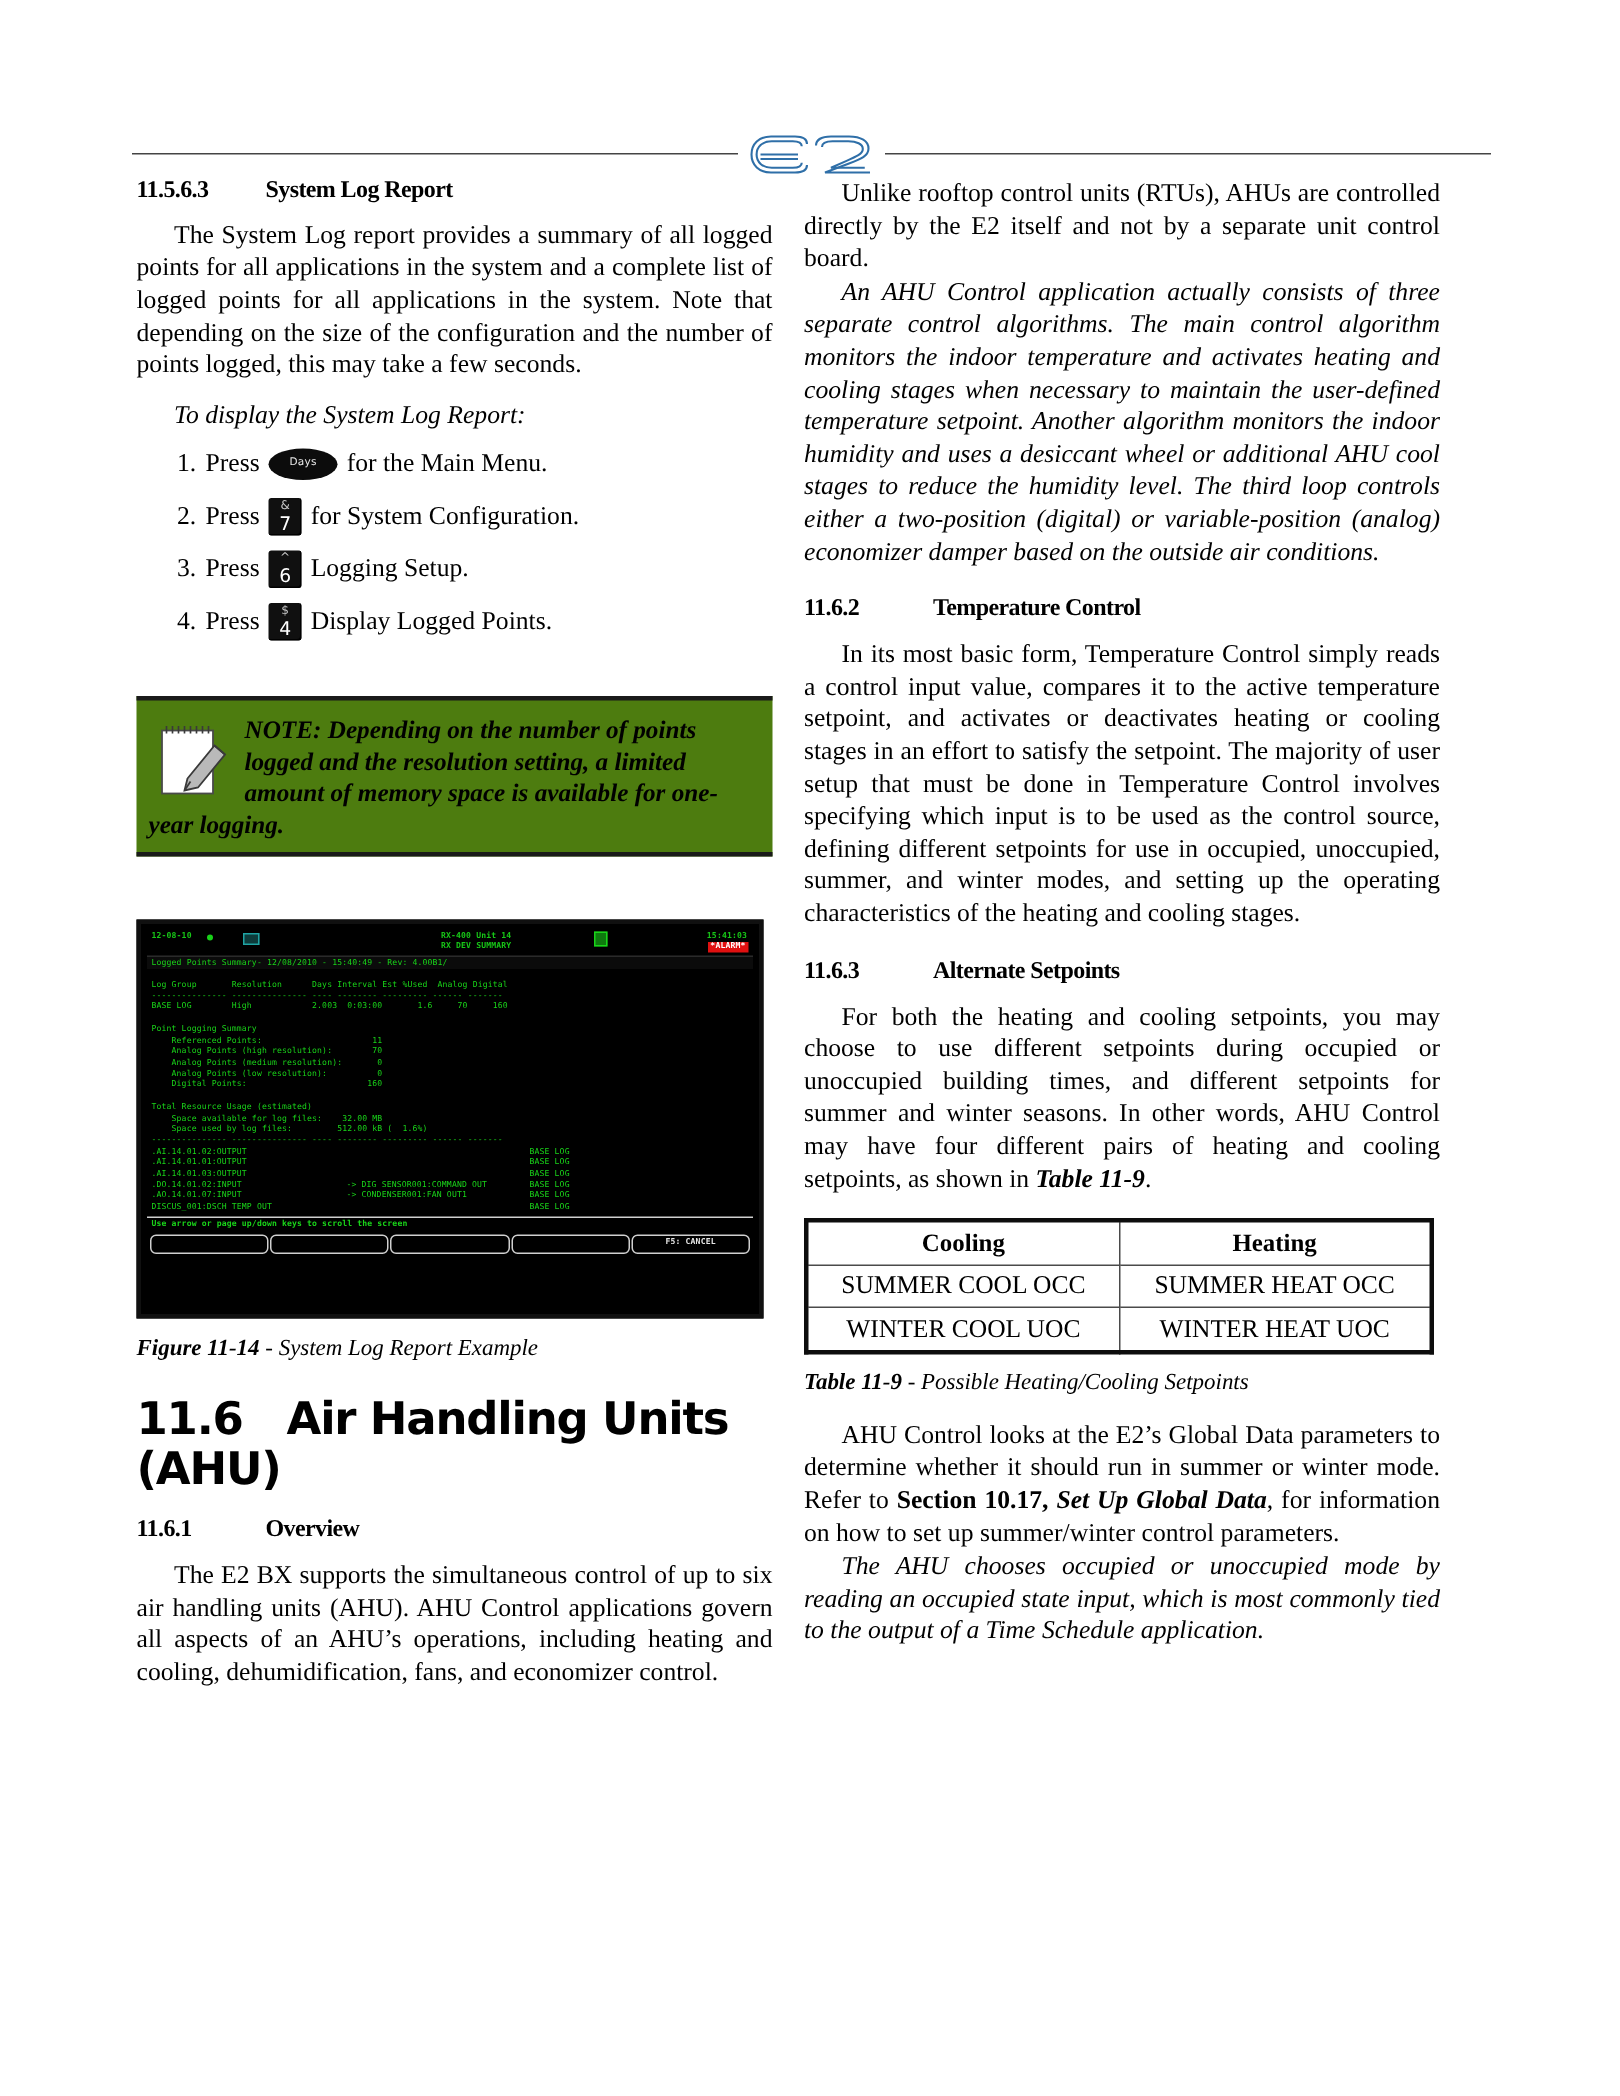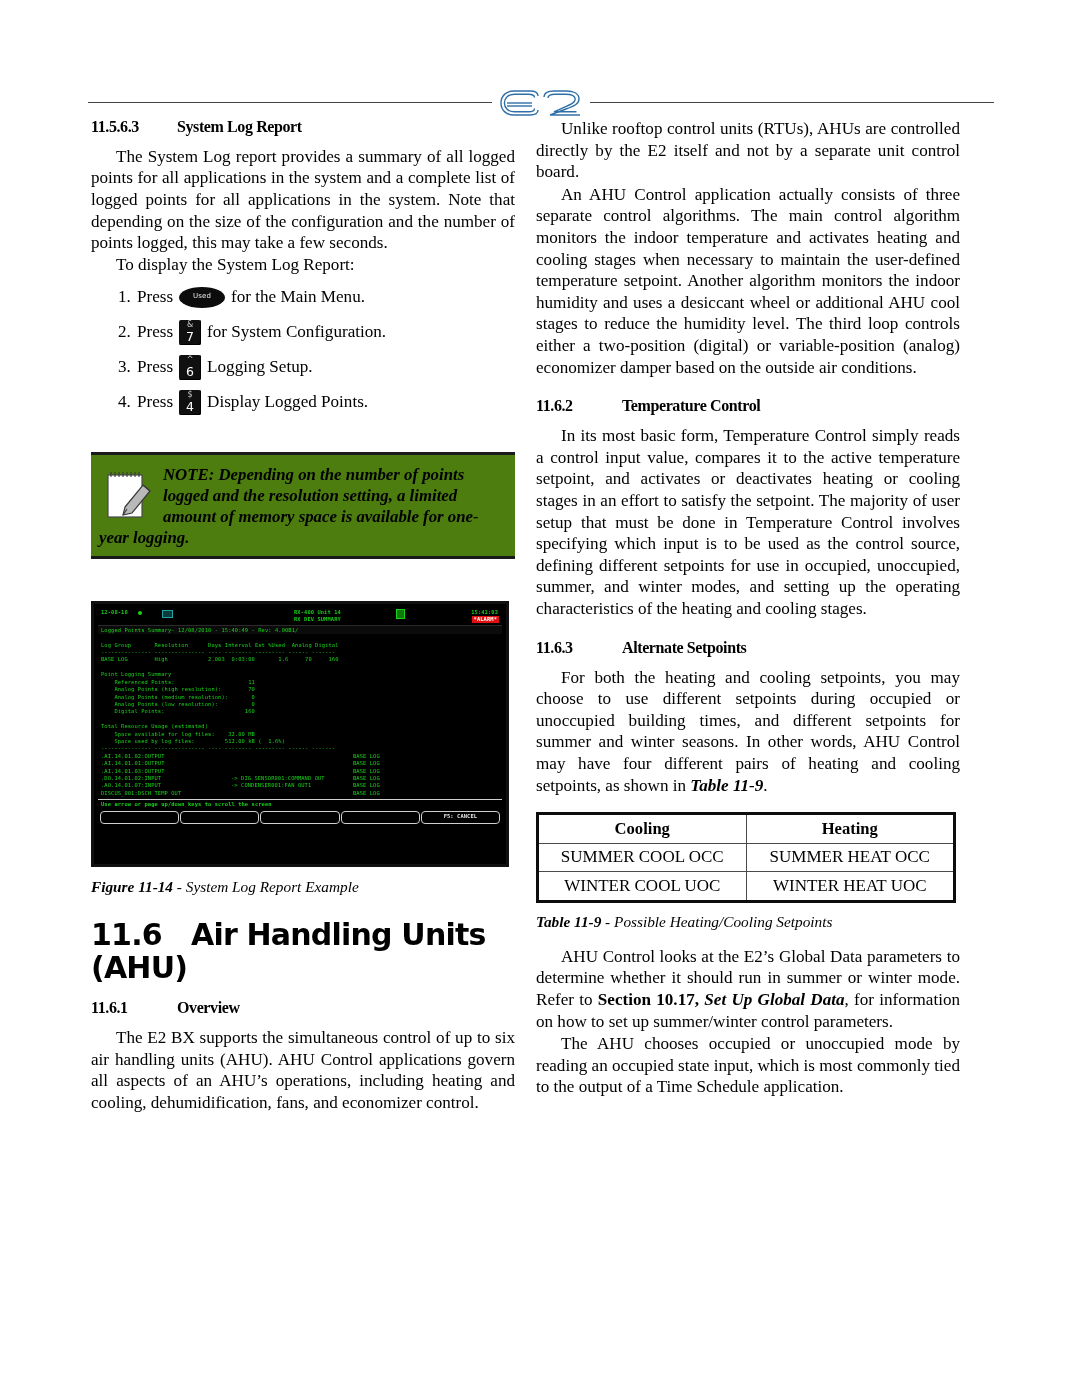--- a/index.html
+++ b/index.html
@@ -87,21 +87,21 @@
   h2.h2 .num { display: inline-block; min-width: 100px; }
 
   p.para {
     font-size: 17.1px;
     line-height: 1.265;
     margin: 0 0 0 0;
     text-indent: 25px;
     text-align: justify;
     hyphens: none;
   }
-  p.para + p.para { margin-top: 1px; }
+  p.para + p.para { margin-top: 1px; font-style: italic; }
 
   
   .steps {
     margin: 9px 0 0 0;
     padding: 0;
     list-style: none;
   }
   .step {
     display: flex;
     align-items: center;
@@ -359,28 +359,28 @@
 
   <div class="col-left">
 
     <h3 class="h3">
       <span class="num">11.5.6.3</span>
       <span>System Log Report</span>
     </h3>
 
     <p class="para">The System Log report provides a summary of all logged points for all applications in the system and a complete list of logged points for all applications in the system. Note that depending on the size of the configuration and the number of points logged, this may take a few seconds.</p>
 
-    <p class="para" style="margin-top:0;">To display the System Log Report:</p>
+    <p class="para" style="margin-top:12px;">To display the System Log Report:</p>
 
     <ul class="steps">
       <li class="step">
         <span class="step-num">1.</span>
         <span class="step-verb">Press</span>
         <span class="key-oval">
-          <span class="k-label">Used</span>
+          <span class="k-label">Days</span>
         </span>
         <span class="step-tail">for the Main Menu.</span>
       </li>
       <li class="step">
         <span class="step-num">2.</span>
         <span class="step-verb">Press</span>
         <span class="key-square">
           <span class="k-top">&amp;</span>
           <span class="k-main">7</span>
         </span>

